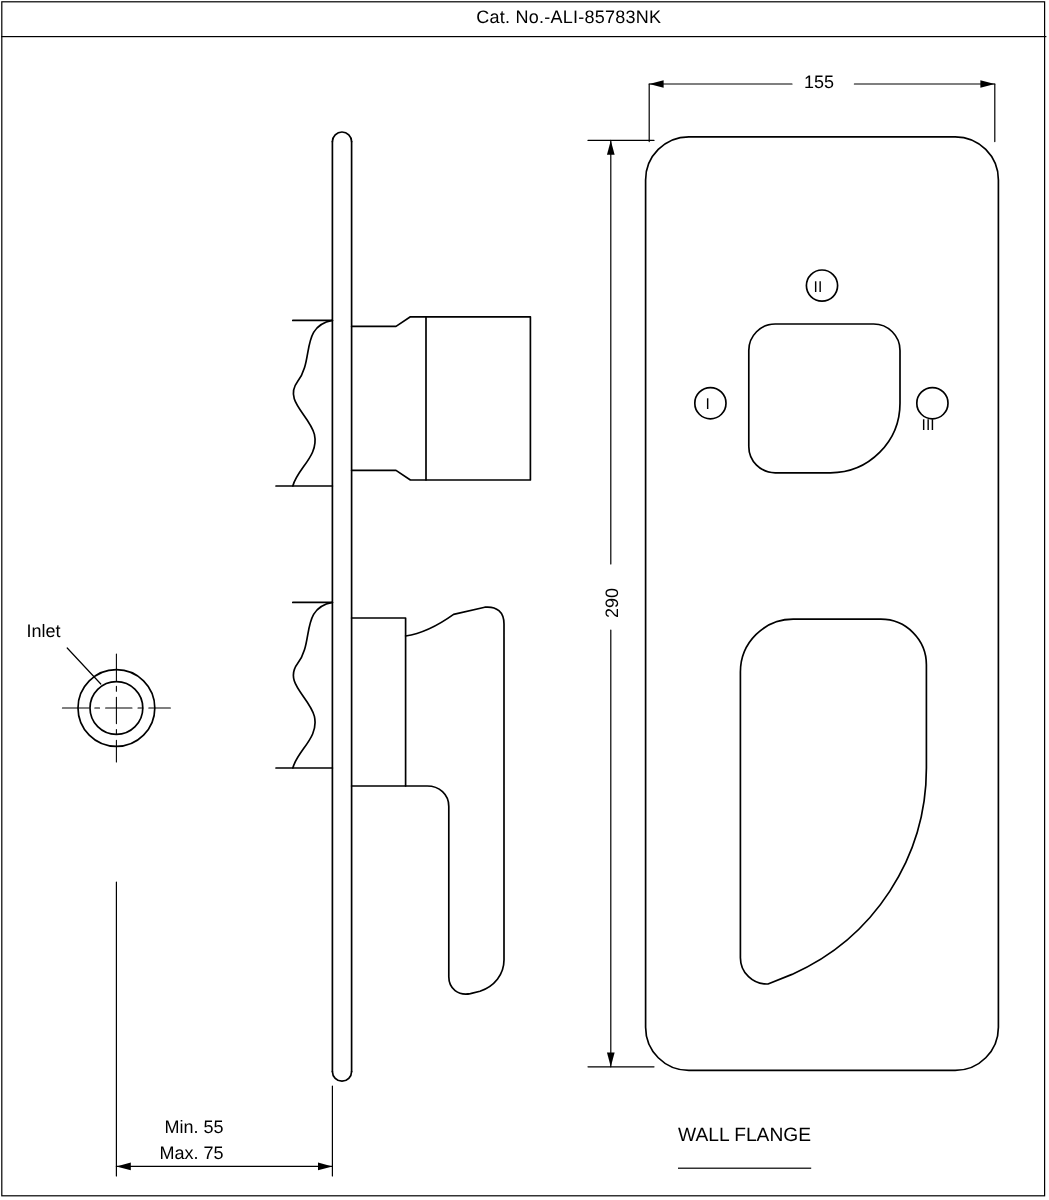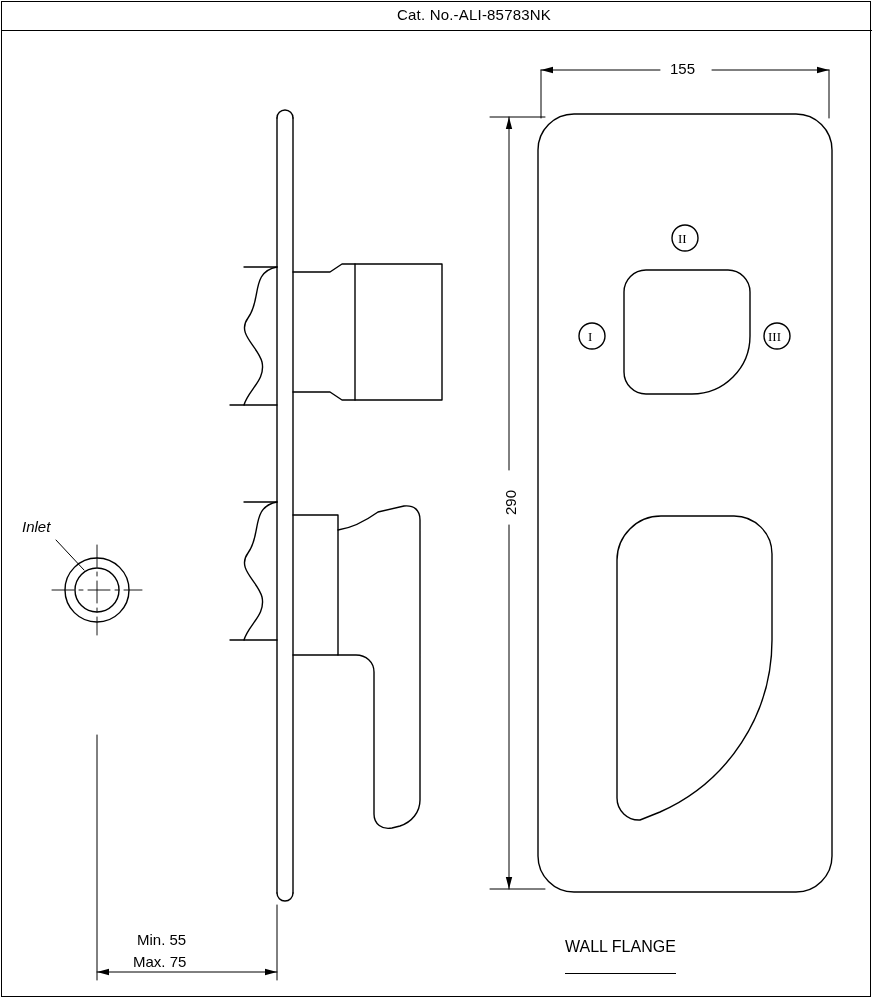--- a/index.html
+++ b/index.html
@@ -67,21 +67,21 @@
   .lbl-underline {
     position: absolute;
     font-size: 16px;
     white-space: nowrap;
     border-bottom: 1.5px solid #000000;
     padding-bottom: 17px;
   }
   .roman {
     position: absolute;
     font-size: 13px;
-    font-family: Liberation Serif, serif;
+    font-family: Liberation Sans, sans-serif;
     white-space: nowrap;
   }
 </style>
 </head>
 <body>
 
 <div id="sheet">
 
   <div class="border-frame"></div>
   <div class="title-rule"></div>
@@ -185,22 +185,22 @@
       <path d="M 277 972 l -12 -3.2 l 0 6.4 Z" fill="#000000" stroke="none"></path>
 
     </g>
   </svg>
 
   <div class="lbl" style="left:670px; top:60px;">155</div>
   <div class="lbl-vert" style="left:502px; top:515px;">290</div>
 
   <div class="roman" style="left:588px; top:329px;">I</div>
   <div class="roman" style="left:678px; top:231px;">II</div>
-  <div class="roman" style="left:768px; top:329px;">III</div>
-
-  <div class="lbl" style="left:22px; top:518px;font-style:italic;">Inlet</div>
+  <div class="roman" style="left:768px; top:346px;">III</div>
+
+  <div class="lbl" style="left:22px; top:518px;">Inlet</div>
 
   <div class="lbl" style="left:137px; top:931px;">Min. 55</div>
   <div class="lbl" style="left:133px; top:953px;">Max. 75</div>
 
   <div class="lbl-underline" style="left:565px; top:938px;">WALL FLANGE</div>
 
 </div>
 
 </body></html>

